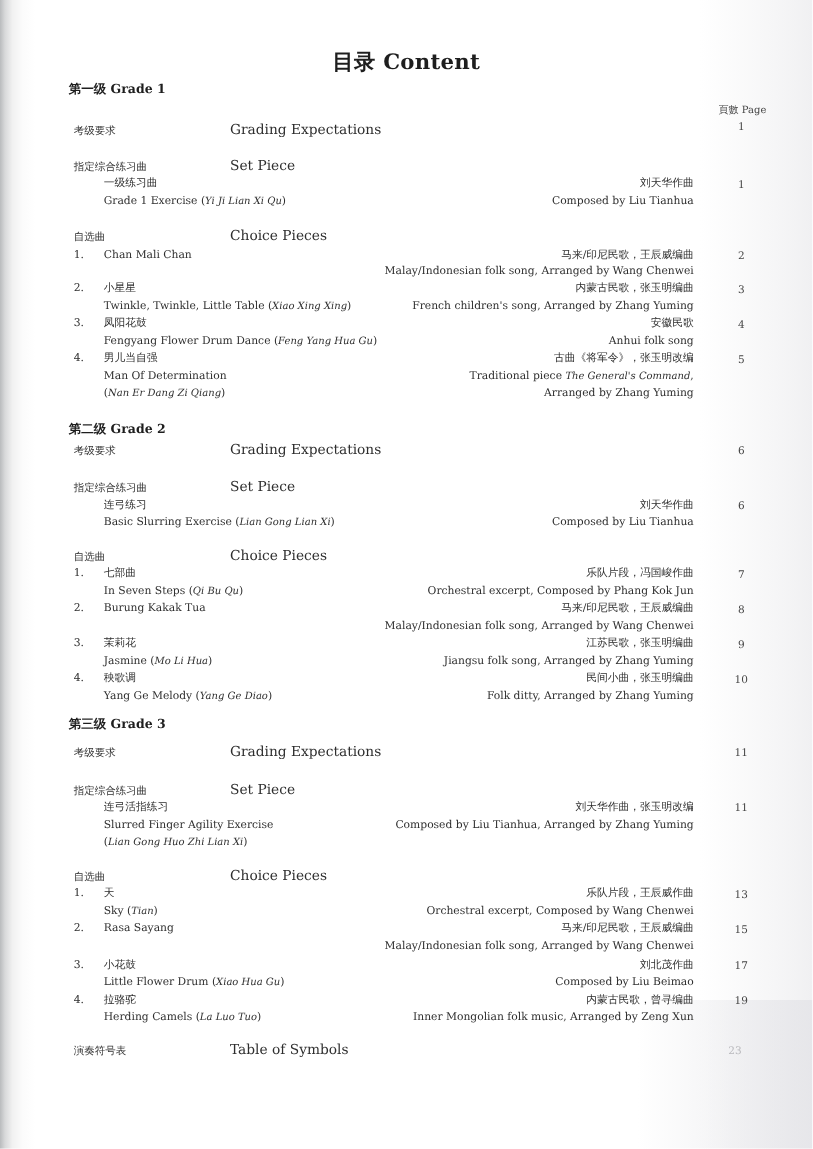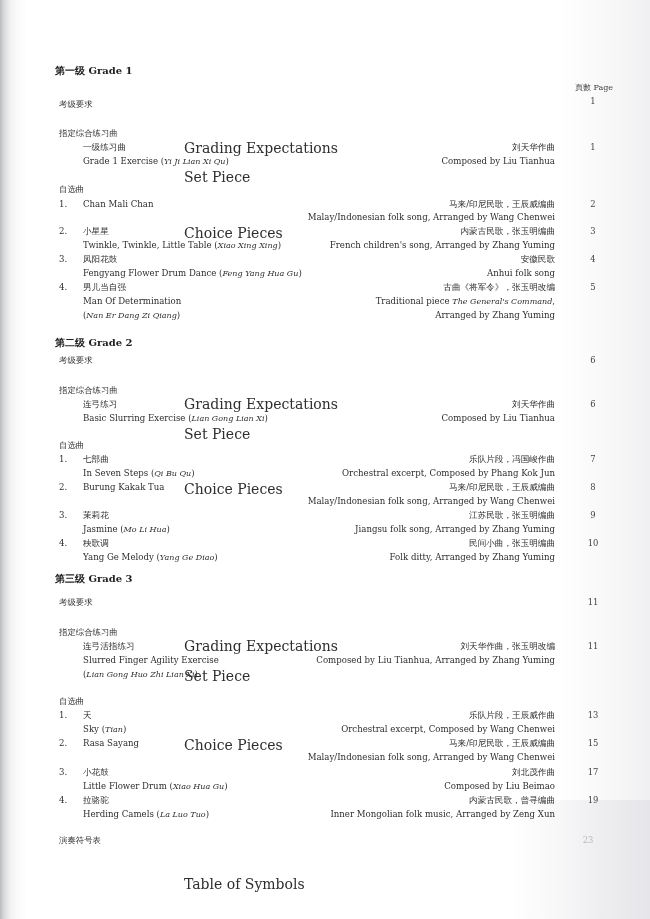--- a/index.html
+++ b/index.html
@@ -65,22 +65,21 @@
   }
   .cn-label {
     position: absolute;
     left: 59px;
     font-size: 8.4px;
     color: #333;
   }
   .en-label {
     position: absolute;
     left: 184px;
-    font-size: 14px;
-    margin-top: 44px;
+    font-size: 11px;
   }
   .num {
     position: absolute;
     left: 59px;
     font-size: 8.6px;
   }
   .item-text {
     position: absolute;
     left: 83px;
     font-size: 8.6px;
@@ -103,20 +102,21 @@
   }
   .pg.faded { color: #b8b8bc; }
   .it { font-style: italic; font-size: 8px; }
 </style>
 </head>
 <body>
 
 <div class="page">
   <div class="shade-bottom-right"></div>
 
+  <div class="title">目录 Content</div>
   <div class="page-col-header">頁數 Page</div>
 
   <div class="grade-heading" style="top:64px">第一级 Grade 1</div>
 
   <div class="row" style="top:97px">
     <span class="cn-label">考级要求</span>
     <span class="en-label">Grading Expectations</span>
     <span class="pg" style="top:-3px">1</span>
   </div>
 

